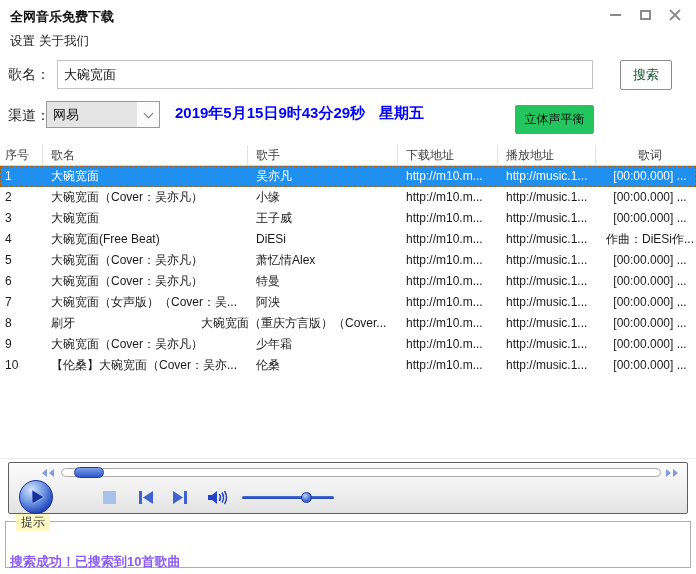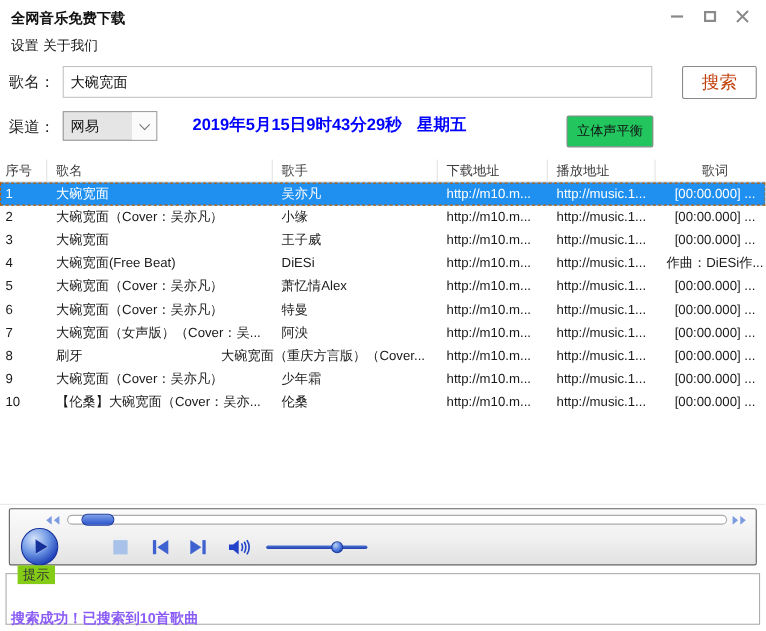--- a/index.html
+++ b/index.html
@@ -18,25 +18,25 @@
   .glyph-max{width:11px; height:10px; border:2px solid #8a8a8a;}
 
   
   .menubar{position:absolute; left:8px; top:31px; display:flex; font-size:12.5px; color:#1a1a1a;}
   .menu-item{padding:2px 2px;}
 
   
   .lbl{position:absolute; font-size:14px; color:#222;}
   .song-label{left:8px; top:66px;}
   .song-input{position:absolute; left:57px; top:60px; width:536px; height:29px; border:1px solid #c3c3c3; font-size:13px; padding:0 6px; color:#111; font-family:inherit; outline:none;}
-  .search-btn{position:absolute; left:620px; top:60px; width:68px; height:30px; background:#fff; border:1px solid #8a8a8a; border-radius:2px; font-size:16px; color:#c2410c; font-family:inherit;}
+  .search-btn{position:absolute; left:620px; top:60px; width:52px; height:30px; background:#fff; border:1px solid #8a8a8a; border-radius:2px; font-size:13px; color:#14532d; font-family:inherit;}
 
   
   .channel-label{left:8px; top:107px;}
-  .combo{position:absolute; left:57px; top:101px; width:86px; height:27px; border:1px solid #999; background:#E5E5E5; display:flex; align-items:center;}
+  .combo{position:absolute; left:46px; top:101px; width:114px; height:27px; border:1px solid #999; background:#E5E5E5; display:flex; align-items:center;}
   .combo-text{flex:1; font-size:13px; padding-left:6px; color:#111;}
   .combo-btn{width:22px; height:100%; background:#FBFBFB; display:flex; align-items:center; justify-content:center;}
   .chev{width:7px; height:7px; border-right:1.5px solid #777; border-bottom:1.5px solid #777; transform:rotate(45deg); margin-top:-3px;}
   .datetime{position:absolute; left:175px; top:104px; font-size:15px; font-weight:bold; color:var(--dateblue);}
   .weekday{margin-left:14px;}
   .stereo-btn{position:absolute; left:515px; top:105px; width:79px; height:29px; background:#22c55e; border:1px solid #8a8a8a; border-radius:2px; font-size:12px; color:#111; font-family:inherit;}
 
   
   .table{position:absolute; left:0; top:145px; width:696px;}
   .thead{display:flex; height:21px; border-bottom:1px solid #d6d6d6; color:#3c3c3c;}
@@ -65,21 +65,21 @@
   .play-btn{width:34px; height:34px; border-radius:50%; background:radial-gradient(circle at 35% 28%, #D6E4FA 0%, #6E97E4 42%, #1D40B8 78%, #142C86 100%); border:1px solid #16309A; display:flex; align-items:center; justify-content:center;}
   .stop-btn{width:13px; height:13px; background:#A8C2EA; margin-left:50px;}
   .prev-btn{margin-left:22px;}
   .next-btn{margin-left:18px;}
   .vol-icon{margin-left:20px;}
   .vol-track{position:relative; margin-left:14px; width:92px; height:3px; background:linear-gradient(180deg,#4A6FD4,#2343B0); border-radius:2px;}
   .vol-thumb{position:absolute; top:-4px; width:11px; height:11px; border-radius:50%; background:radial-gradient(circle at 35% 30%, #BBD2F5, #4A75DC 55%, #1C3A9E); border:1px solid #1C3A9E;}
 
   
   .status-box{position:absolute; left:5px; top:521px; width:686px; height:47px; border:1px solid #adadad;}
-  .status-legend{position:absolute; top:-8px; left:10px; background:#84cc16; padding:0 5px; font-size:12px; color:#333;}
+  .status-legend{position:absolute; top:-8px; left:10px; background:#fef9c3; padding:0 5px; font-size:12px; color:#333;}
   .status-msg{position:absolute; left:4px; top:12px; font-size:13px; font-weight:bold; color:#8b5cf6;margin-top:19px;}
 </style>
 </head>
 <body>
 
 <div class="app">
 
   <div class="titlebar">
     <span class="title">全网音乐免费下载</span>
     <div class="win-btns">

